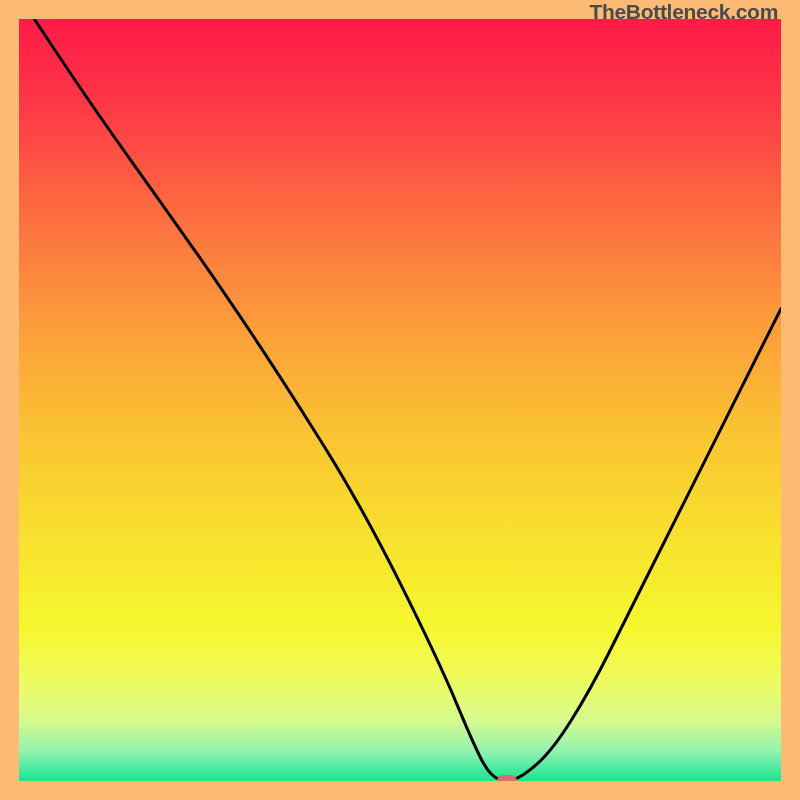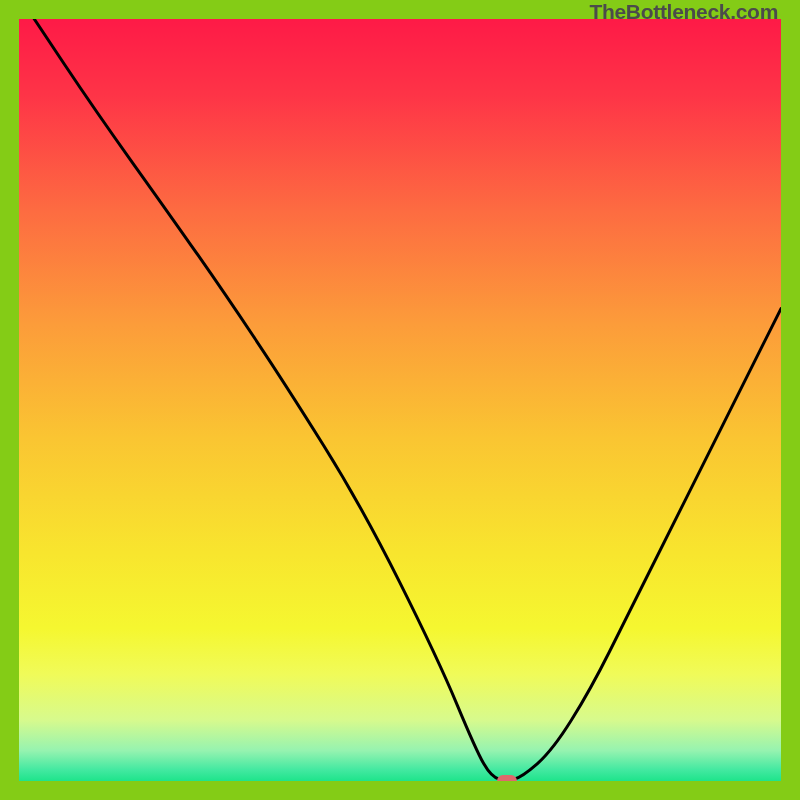--- a/index.html
+++ b/index.html
@@ -9,21 +9,21 @@
     height: 800px;
     background: #000;
     overflow: hidden;
   }
   .frame {
     position: absolute;
     left: 0;
     top: 0;
     width: 800px;
     height: 800px;
-    background: #84cc16;
+    background: #fdba74;
   }
   .plot {
     position: absolute;
     left: 19px;
     top: 19px;
     width: 762px;
     height: 762px;
     overflow: hidden;
   }
   .gradient-bg {

